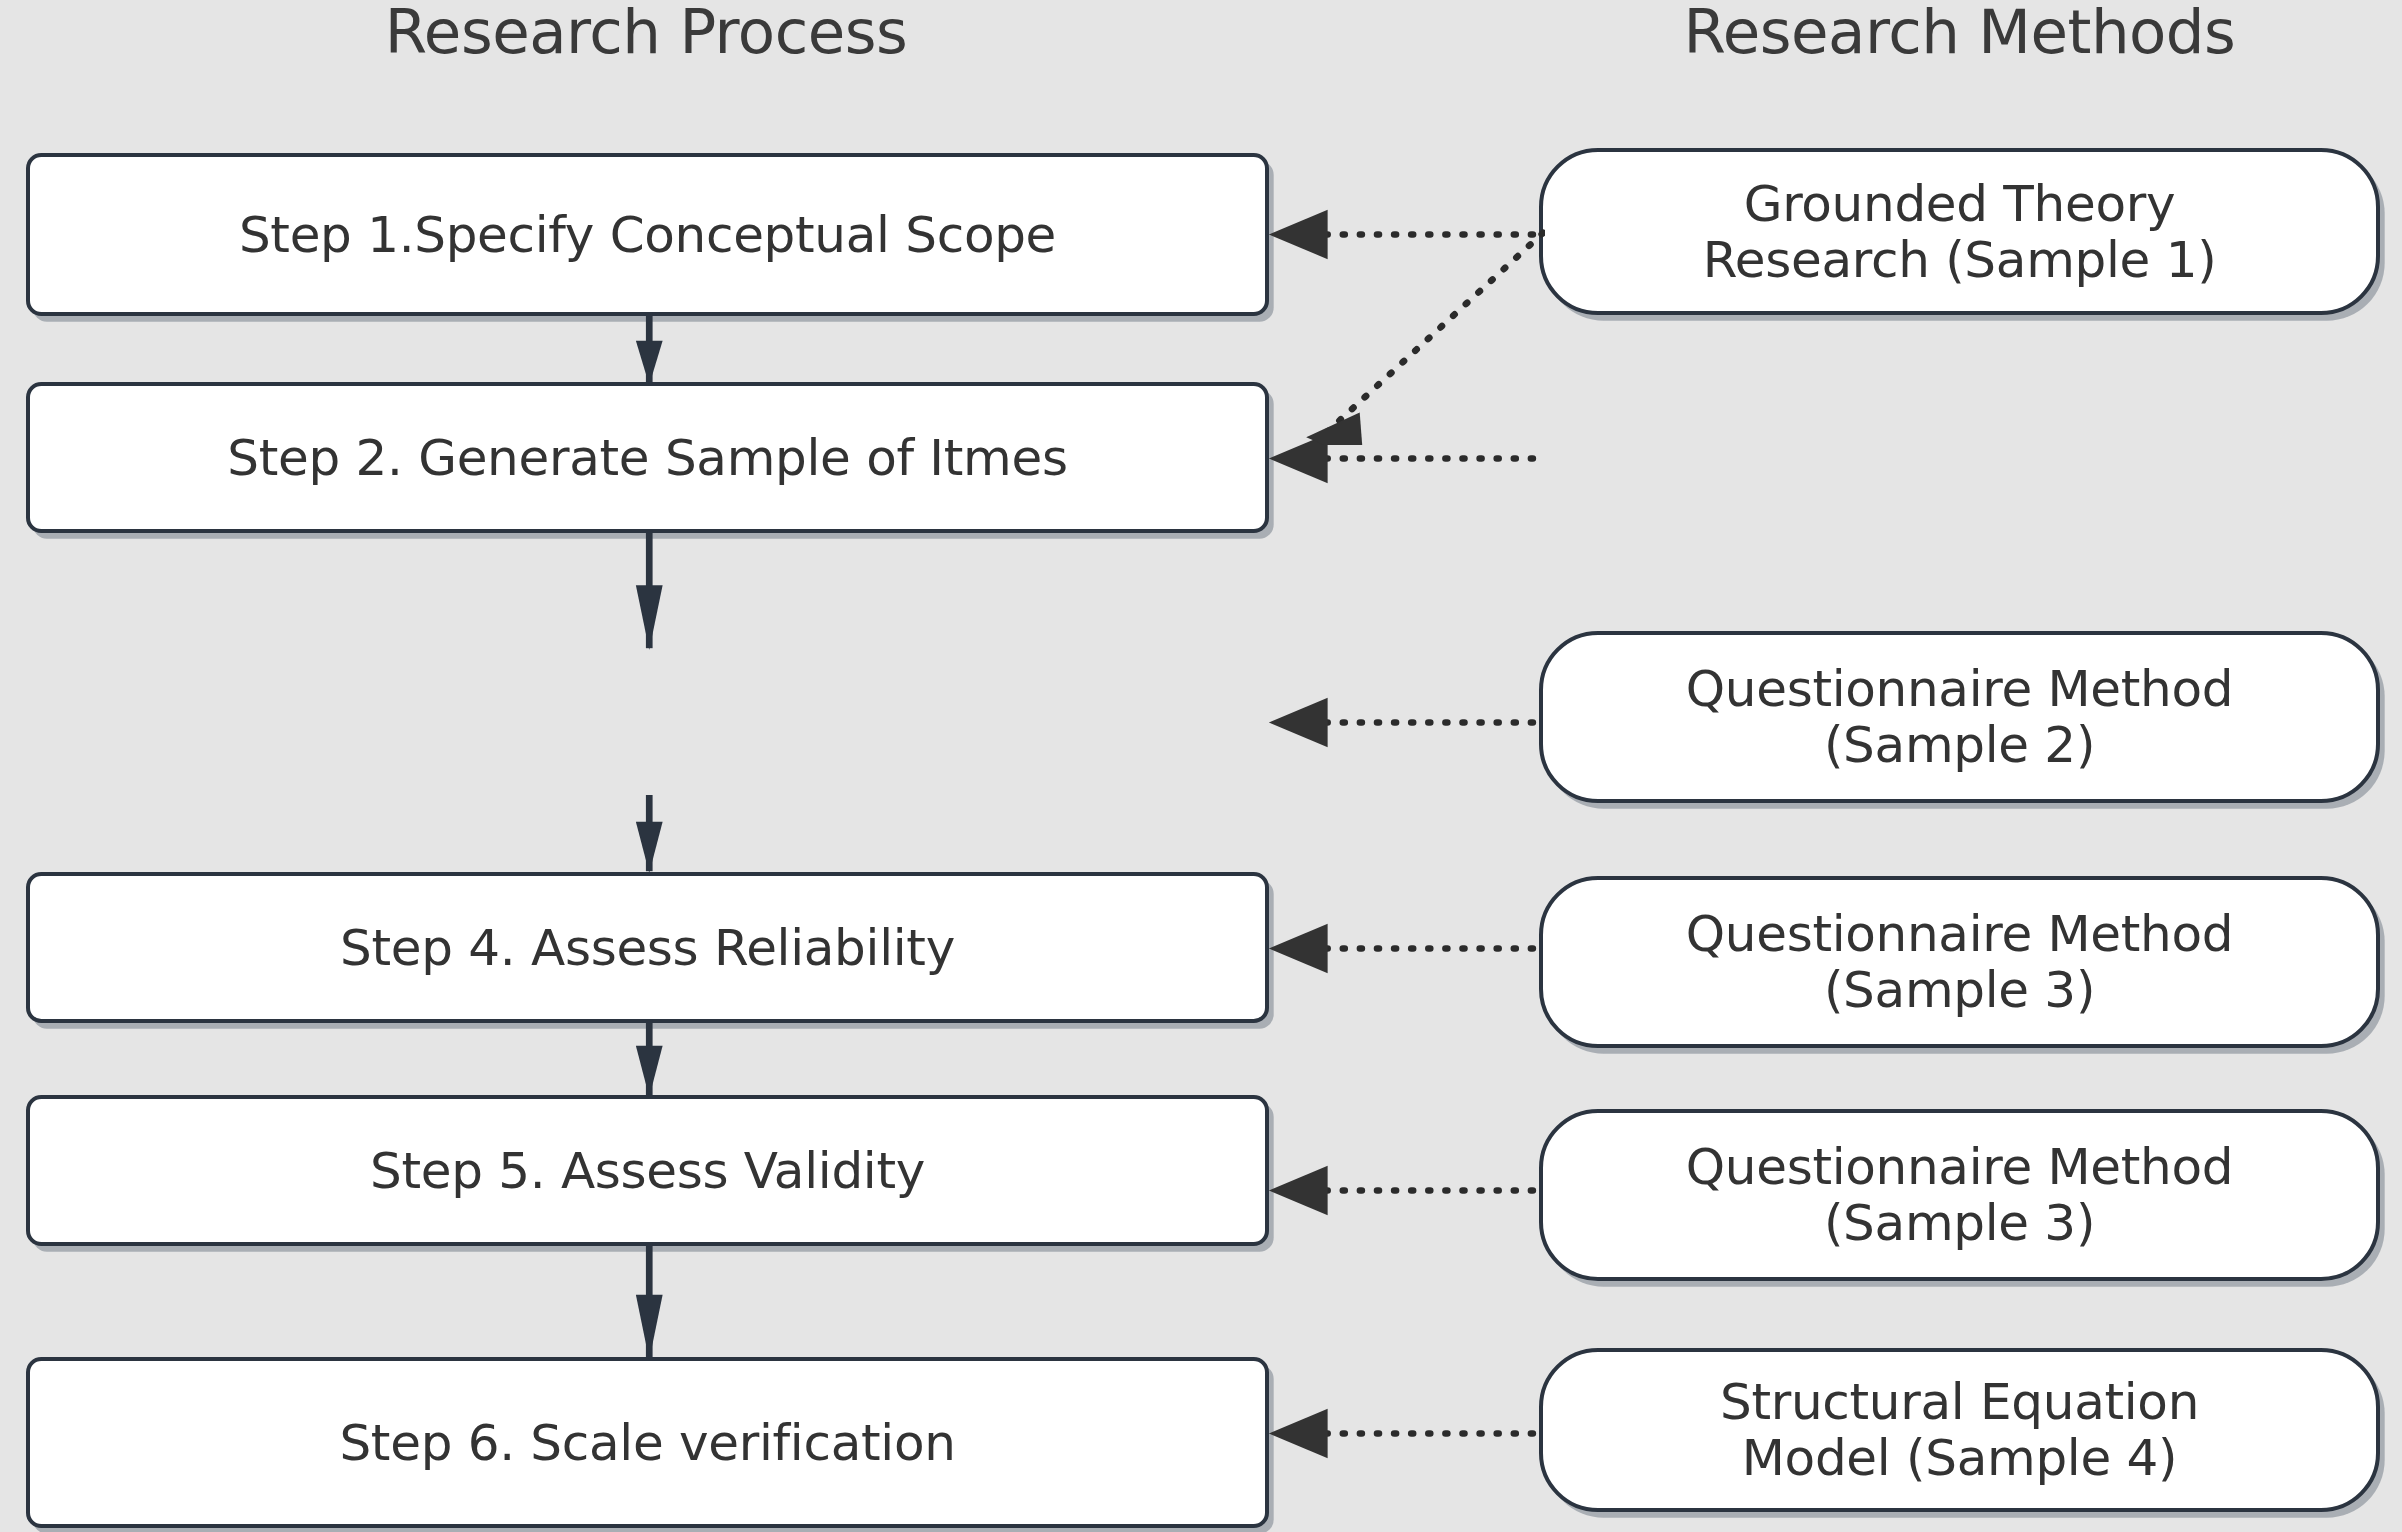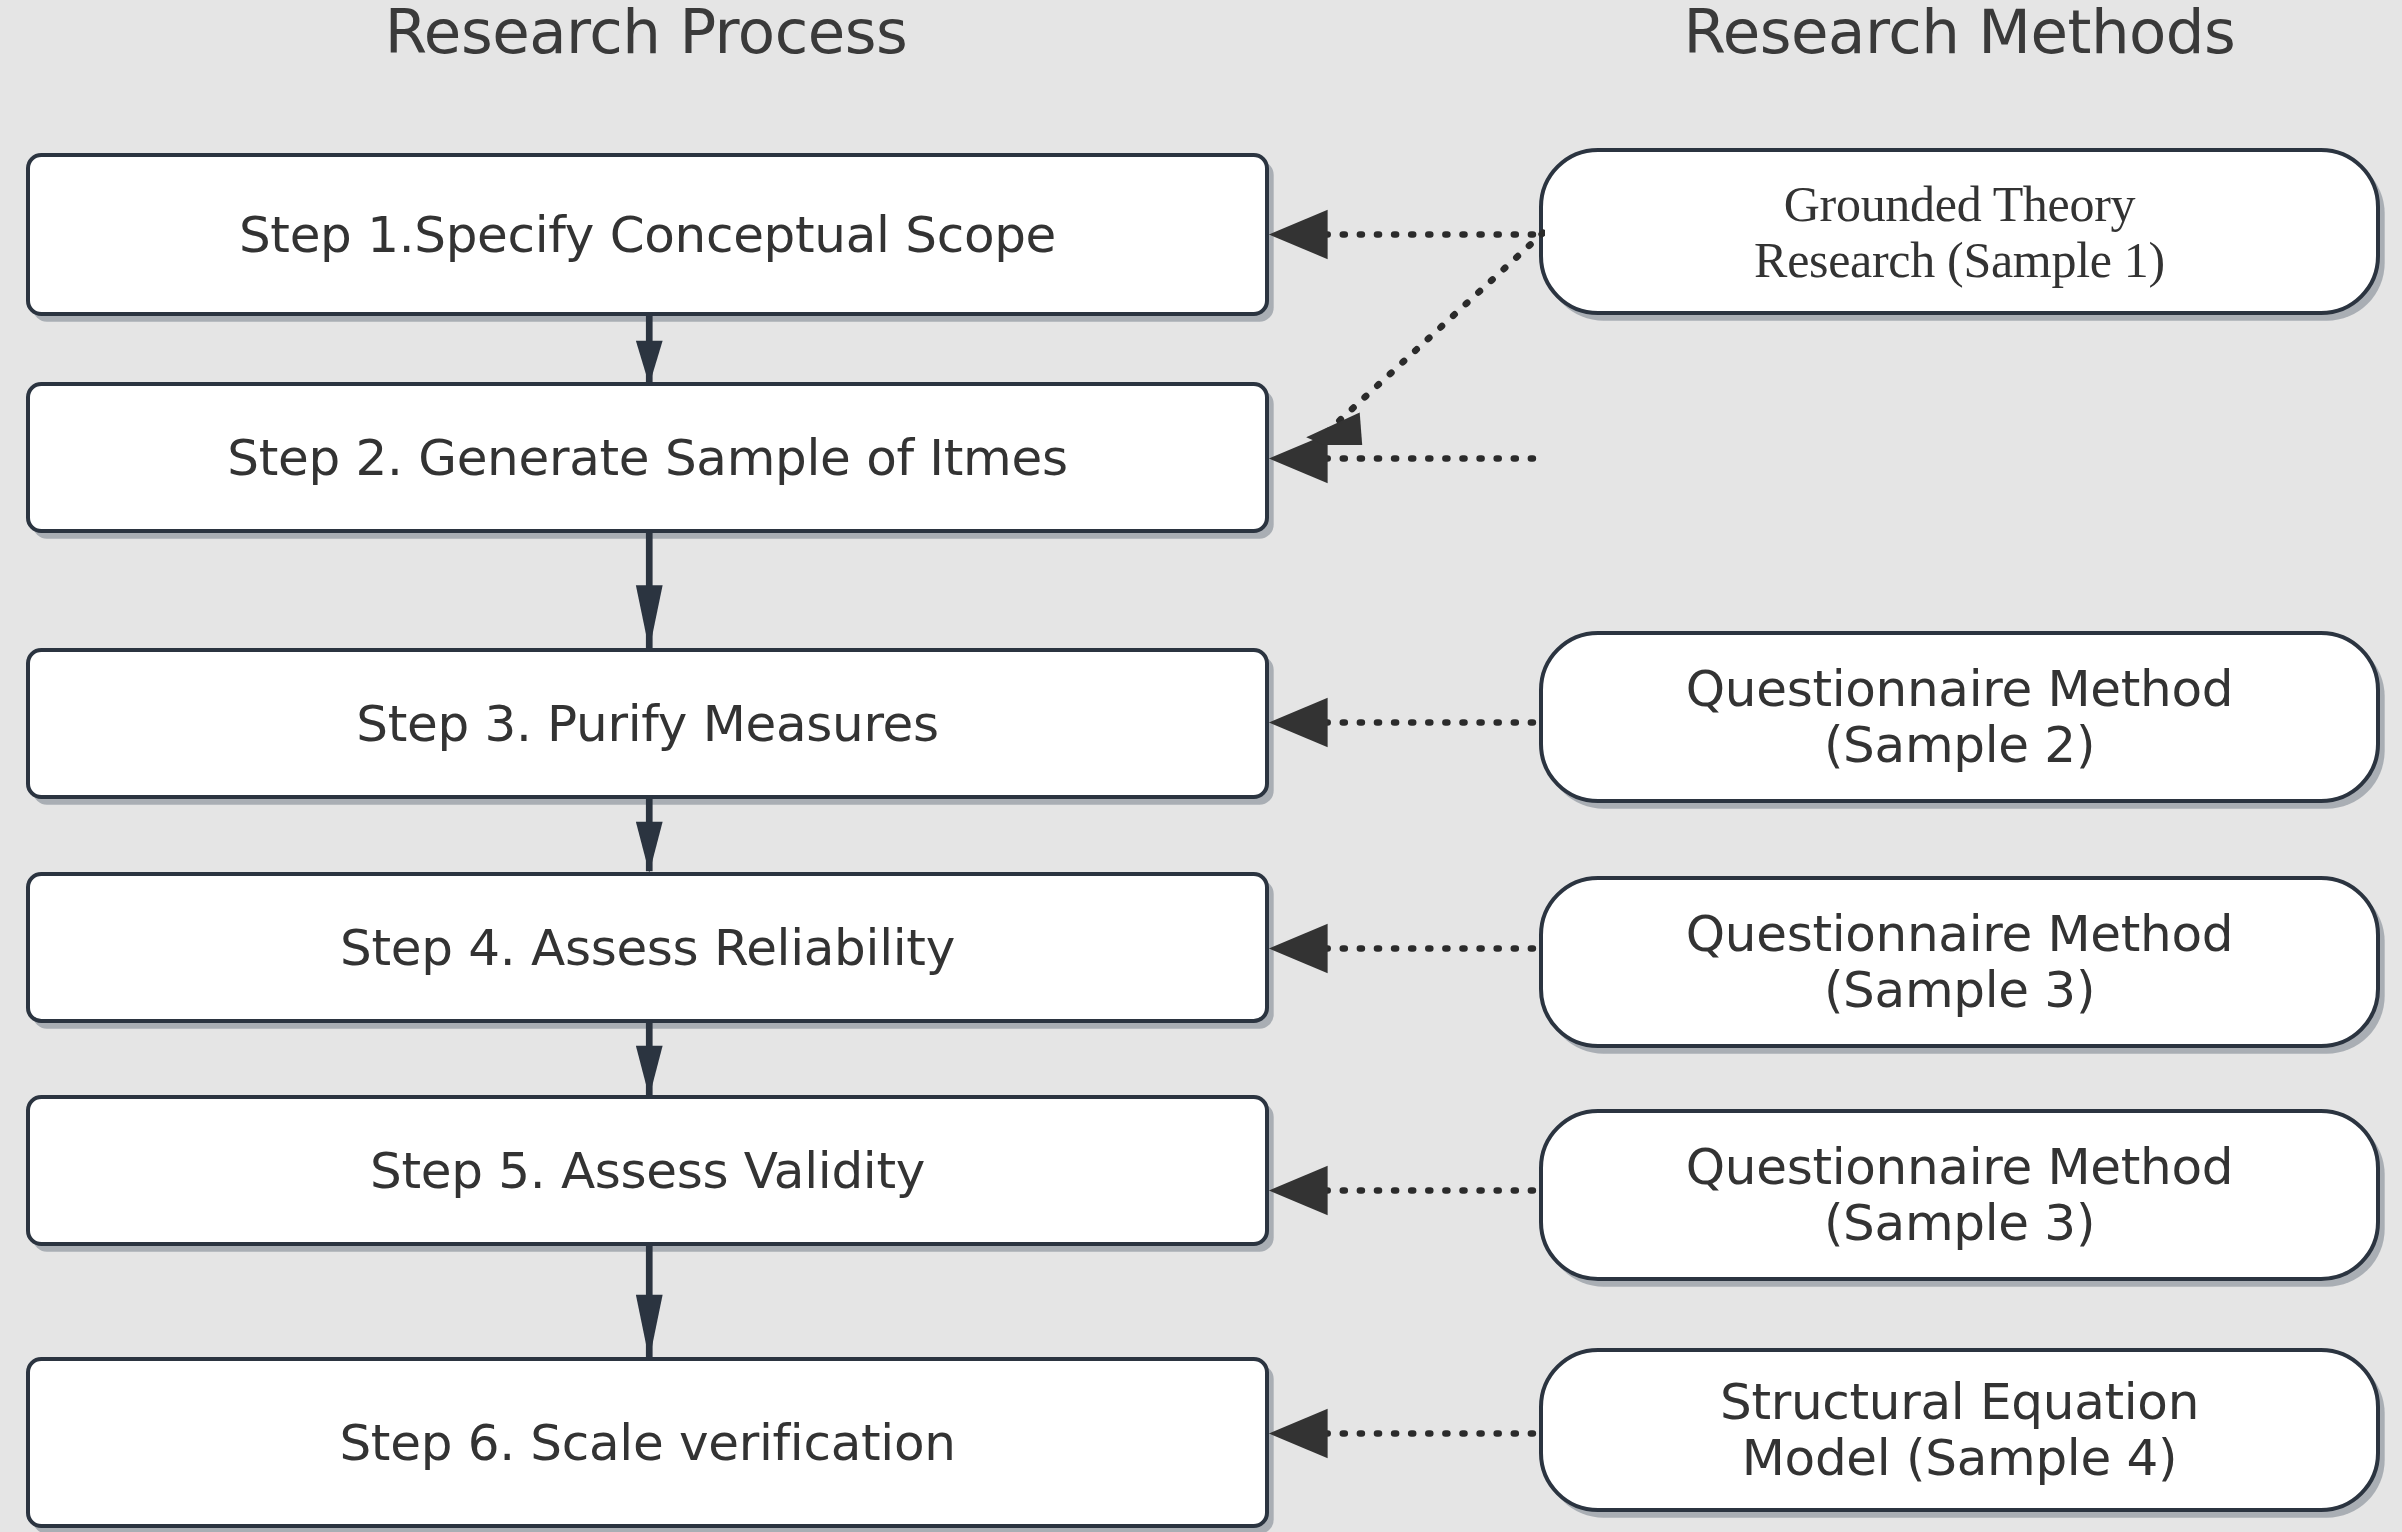--- a/index.html
+++ b/index.html
@@ -81,34 +81,31 @@
 
   <div class="col-title" id="title-process">Research Process</div>
   <div class="col-title" id="title-methods">Research Methods</div>
 
   <div class="node proc" style="top:153px;height:163px;">
     <div class="node-label">Step 1.Specify Conceptual Scope</div>
   </div>
   <div class="node proc" style="top:382px;height:151px;">
     <div class="node-label">Step 2. Generate Sample of Itmes</div>
   </div>
-  <div class="node proc" style="top:648px;height:151px;">
-    <div class="node-label">Step 3. Purify Measures</div>
-  </div>
   <div class="node proc" style="top:872px;height:151px;">
     <div class="node-label">Step 4. Assess Reliability</div>
   </div>
   <div class="node proc" style="top:1095px;height:151px;">
     <div class="node-label">Step 5. Assess Validity</div>
   </div>
   <div class="node proc" style="top:1357px;height:171px;">
     <div class="node-label">Step 6. Scale verification</div>
   </div>
 
-  <div class="node meth" style="top:148px;height:167px;font-family:Liberation Serif, serif;">
+  <div class="node meth" style="top:148px;height:167px;">
     <div class="node-label">Grounded Theory
 Research  (Sample 1)</div>
   </div>
   <div class="node meth" style="top:631px;height:172px;">
     <div class="node-label">Questionnaire Method
 (Sample 2)</div>
   </div>
   <div class="node meth" style="top:876px;height:172px;">
     <div class="node-label">Questionnaire Method
 (Sample 3)</div>

